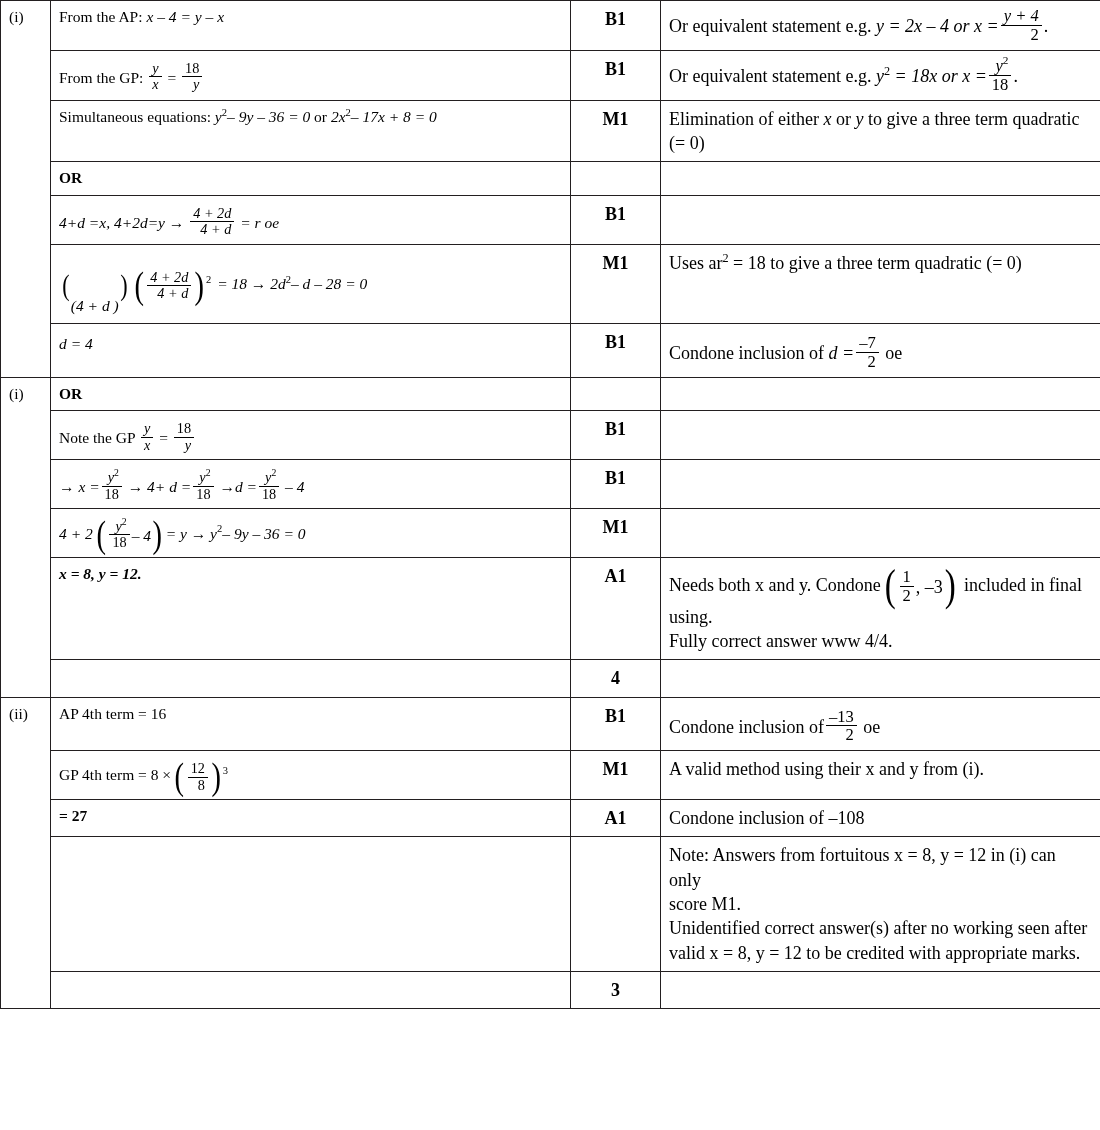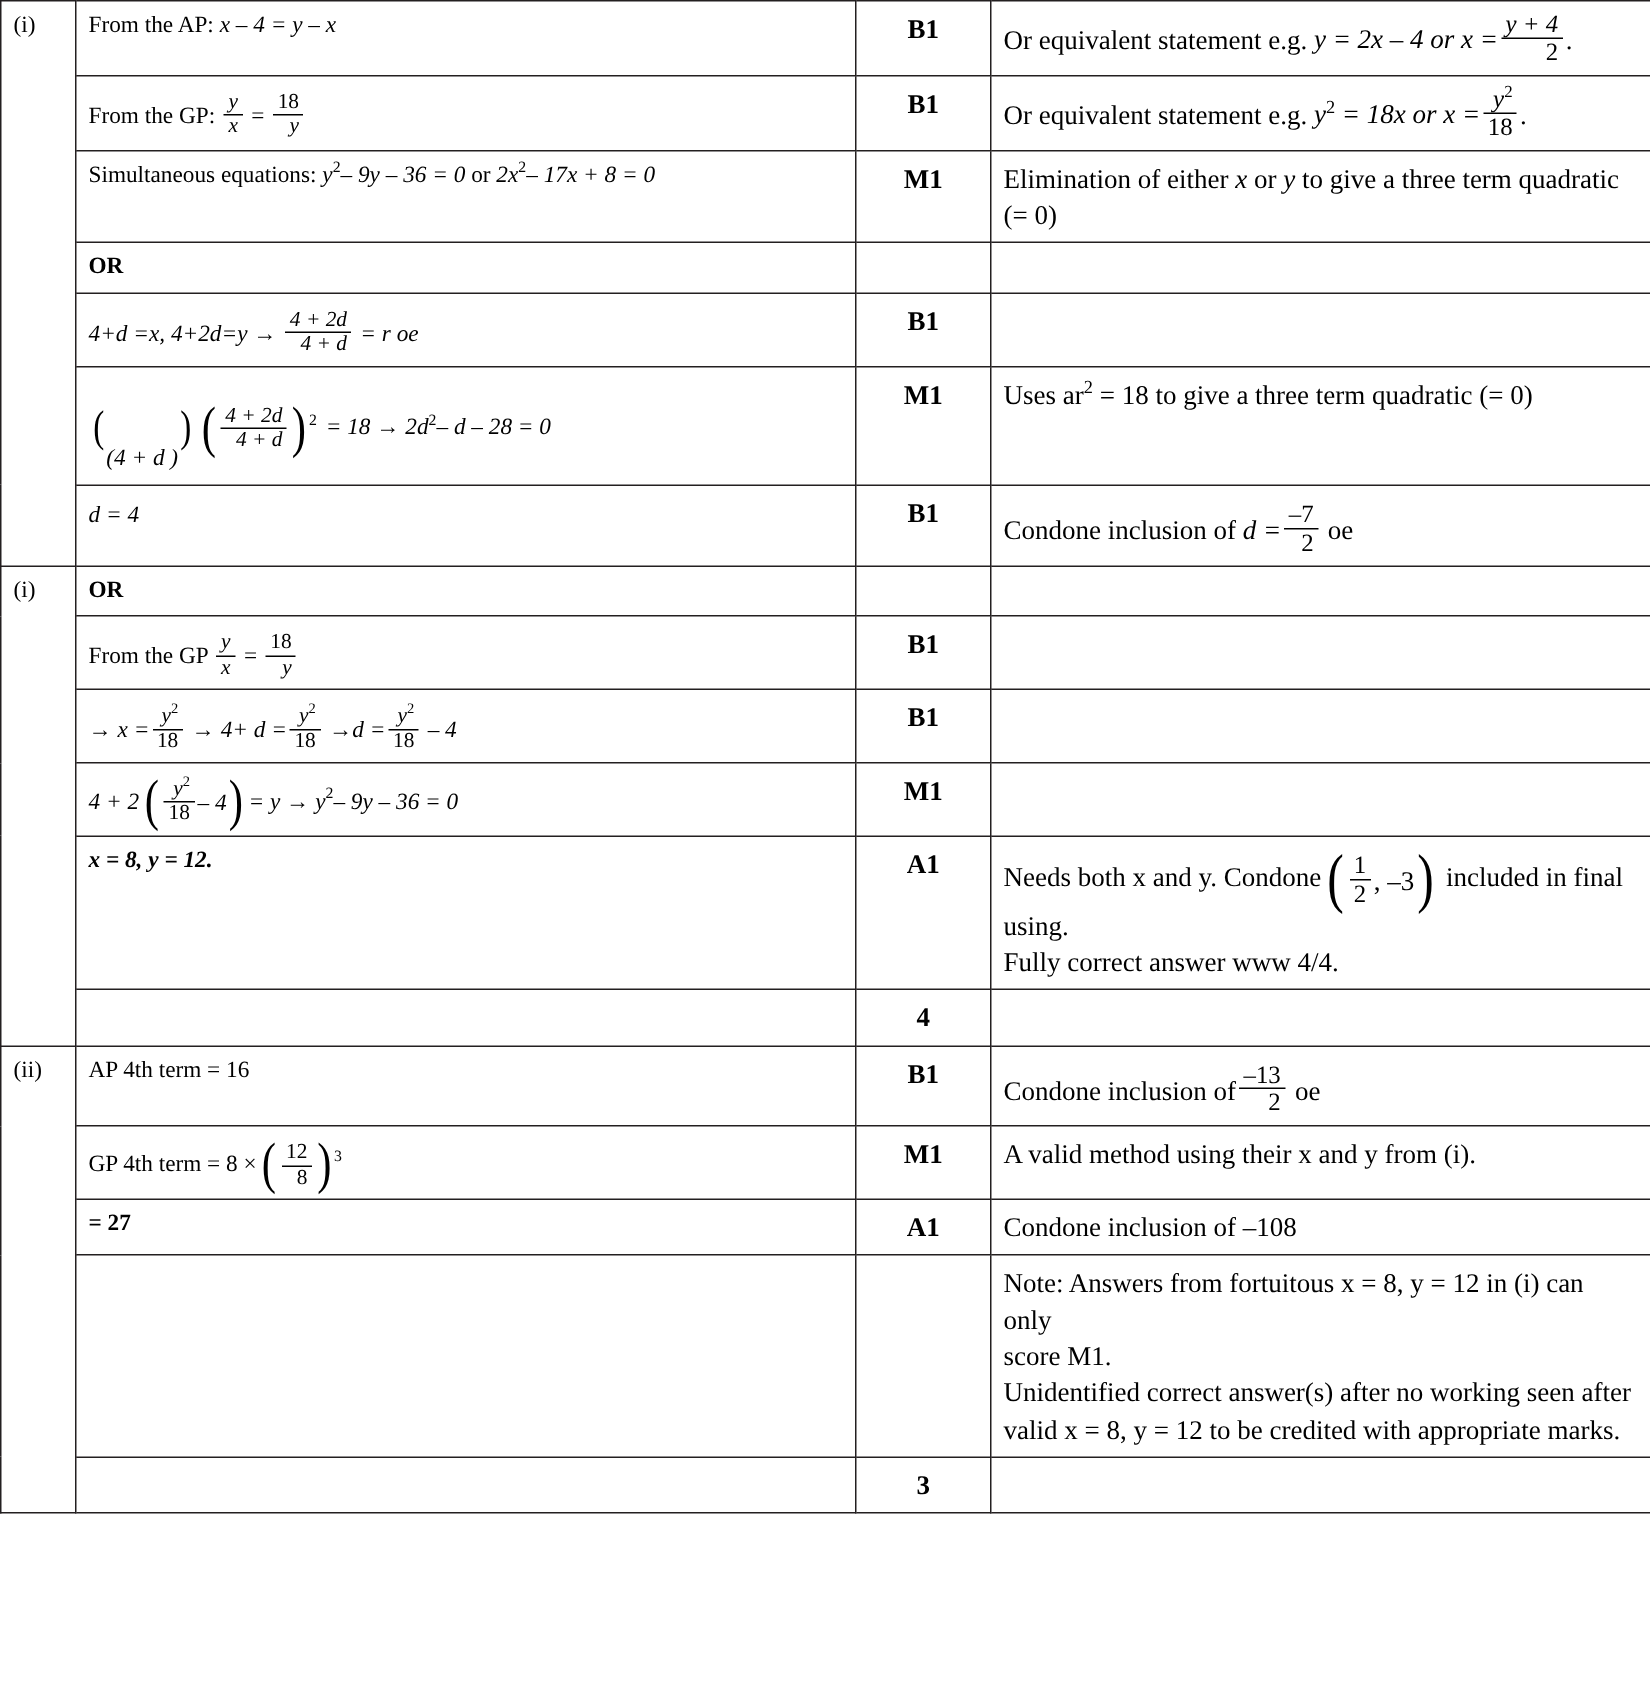--- a/index.html
+++ b/index.html
@@ -205,21 +205,21 @@
   <tr>
     <td class="part sep-top" rowspan="6">(i)</td>
     <td class="work bold">OR</td>
     <td class="mark"></td>
     <td class="note"></td>
   </tr>
 
   <tr>
     <td class="work">
       <span class="spacer-line"></span>
-      <span>From the GP</span>
+      <span>Note the GP</span>
       <span class="frac"><span class="num"><i>y</i></span><span class="den"><i>x</i></span></span>
       <span>=</span>
       <span class="frac"><span class="num">18</span><span class="den"><i>y</i></span></span>
     </td>
     <td class="mark">B1</td>
     <td class="note"></td>
   </tr>
 
   <tr>
     <td class="work">

